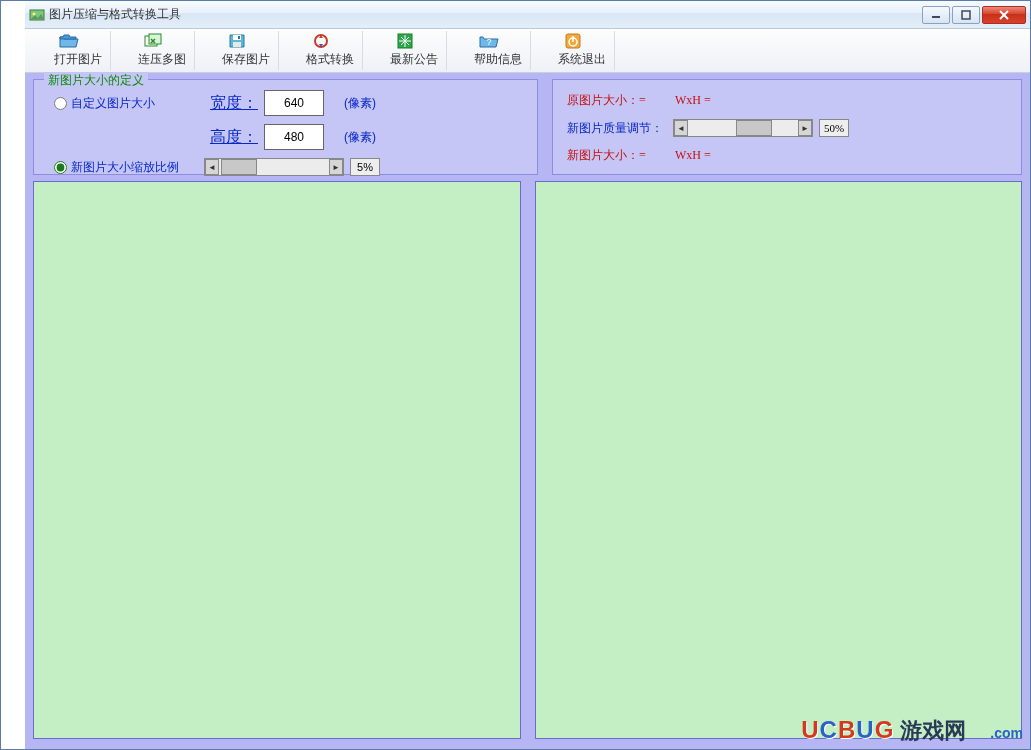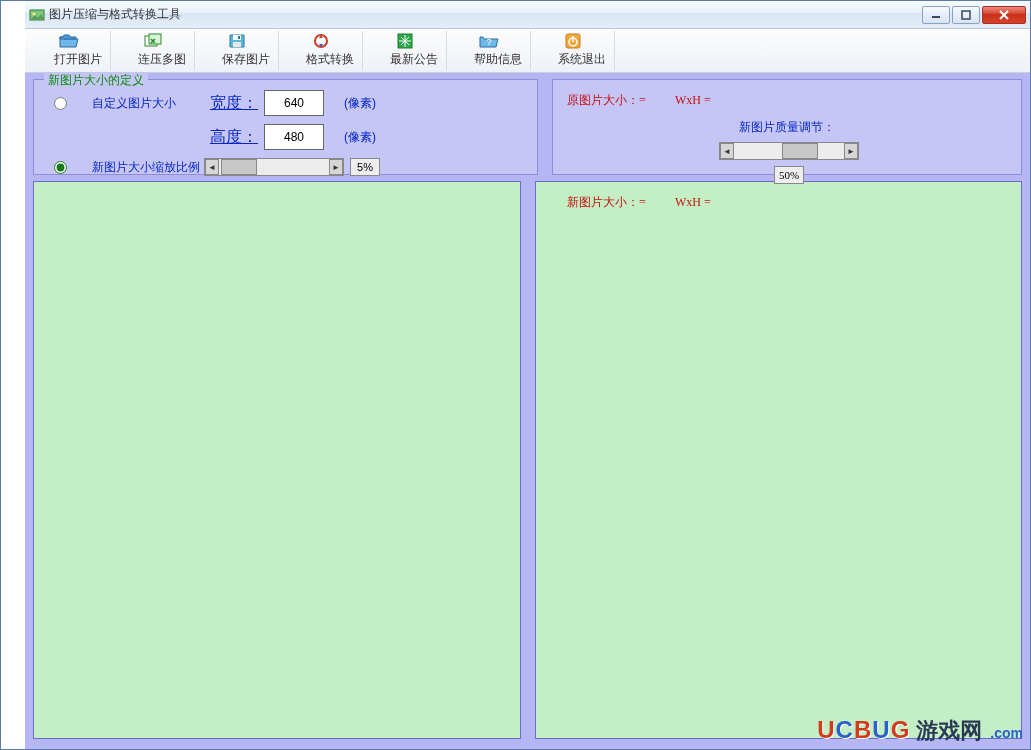--- a/index.html
+++ b/index.html
@@ -106,21 +106,21 @@
 }
 .left-body {
   padding: 10px 8px 6px 20px;
   display: grid;
   grid-template-columns: 150px 60px 80px 60px;
   row-gap: 8px;
   align-items: center;
 }
 .radio-row { display: flex; align-items: center; gap: 4px; }
 .radio-row input { accent-color: #1a7a1a; }
-.radio-row label { color: #0728c4; font-size: 12px; margin-left: 21px; }
+.radio-row label { color: #0728c4; font-size: 12px; }
 .fld-label { color: #0728c4; font-size: 16px; text-align: center; text-decoration: underline; }
 .fld-unit { color: #0728c4; font-size: 12px; }
 .num-input {
   width: 60px; height: 26px;
   border: 1px solid #666;
   background: #fff;
   text-align: center;
   font-size: 12px;
 }
 .slider-row {
@@ -151,21 +151,21 @@
   display: flex; align-items: center; justify-content: center;
   font-size: 11px;
 }
 .right-body {
   padding: 12px 10px 6px 14px;
   display: flex; flex-direction: column; gap: 10px; font-family: Liberation Serif, serif;
 }
 .info-row { display: flex; align-items: center; gap: 8px; }
 .info-label { color: #c40f0f; font-size: 12px; width: 100px; }
 .info-val { color: #c40f0f; font-size: 12px; }
-.right-slider-row { display: flex; align-items: center; gap: 6px; flex-direction: column; }
+.right-slider-row { display: flex; align-items: center; gap: 6px; }
 .img-area {
   flex: 1;
   display: flex;
   gap: 14px;
 }
 .img-box {
   flex: 1;
   border: 1px solid #6a6acf;
   background: #c4efc4;
 }
@@ -180,21 +180,21 @@
   font-size: 24px;
   font-family: Arial, sans-serif;
   letter-spacing: 1px;
 }
 .wm-u { color: #d13a1f; text-shadow: 1px 1px 0 #fff; }
 .wm-c { color: #2a62c9; text-shadow: 1px 1px 0 #fff; }
 .wm-b { color: #d13a1f; text-shadow: 1px 1px 0 #fff; }
 .wm-u2 { color: #2a62c9; text-shadow: 1px 1px 0 #fff; }
 .wm-g { color: #d13a1f; text-shadow: 1px 1px 0 #fff; }
 .wm-cn { font-size: 22px; color: #2a3a55; font-family: SimHei, sans-serif; }
-.wm-com { font-size: 14px; color: #2a62c9; margin-left: 2px; }
+.wm-com { font-size: 14px; color: #2a62c9; margin-left: 18px; }
 </style>
 </head>
 <body>
 
 <div class="window">
   <div class="titlebar">
     <span class="app-icon">
       <svg width="16" height="16" viewBox="0 0 16 16">
           <rect x="1" y="3" width="14" height="10" fill="#7ec87e" stroke="#3a7a3a"></rect>
           <circle cx="5" cy="7" r="1.5" fill="#fff176"></circle>

